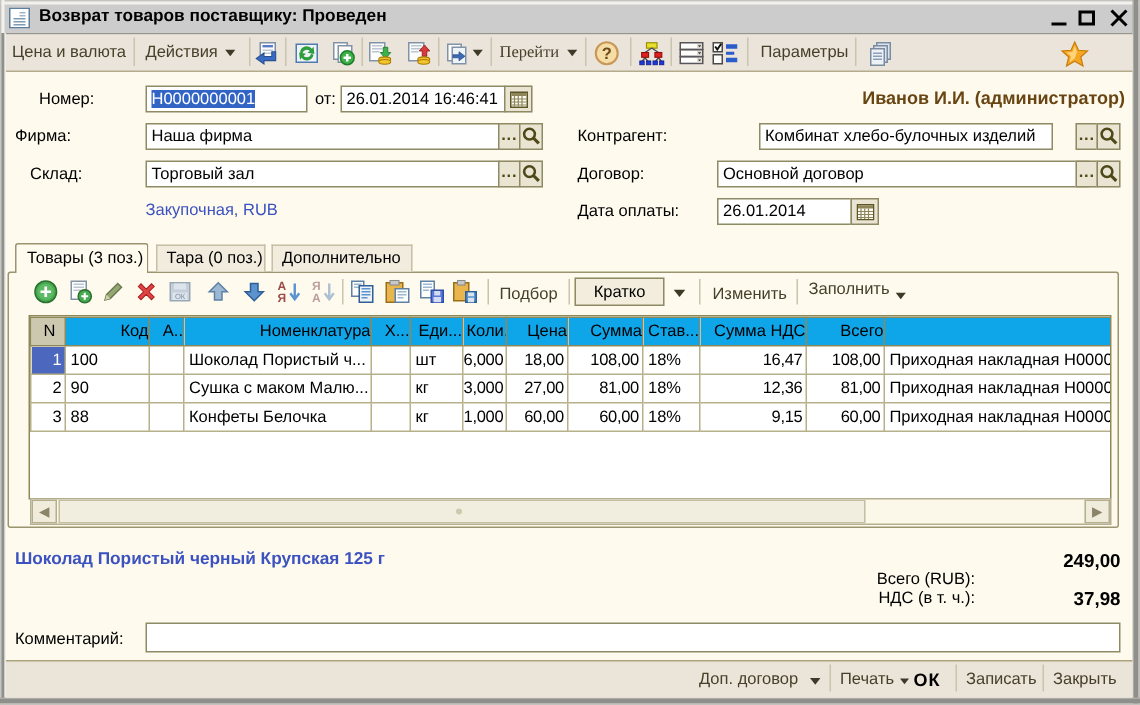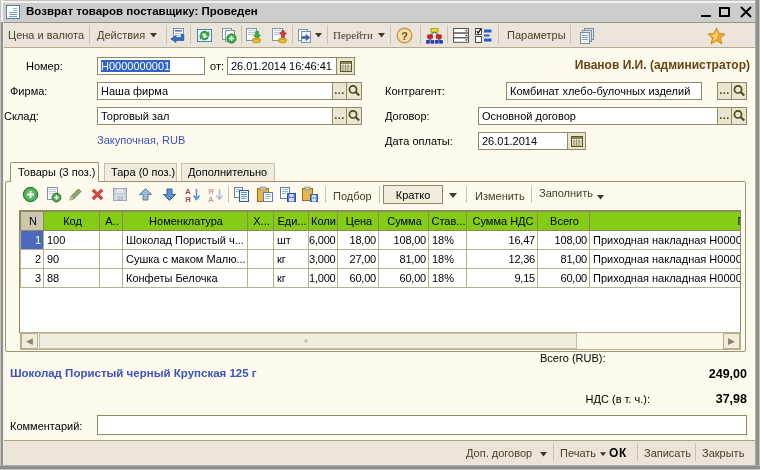--- a/index.html
+++ b/index.html
@@ -6,21 +6,21 @@
 body { font-family:"Liberation Sans", sans-serif; font-size:11px; color:#000; }
 #win { position:relative; width:760px; height:470px; background:#cccccc; overflow:hidden; }
 .abs { position:absolute; }
 #client { position:absolute; left:4px; top:22px; width:751px; height:443px; background:#fefaed; border-top:1px solid #96968e; }
 #tbstrip { position:absolute; left:4px; top:23px; width:751px; height:25px; background:#ebe4da; border-bottom:1px solid #b3ab8c; }
 .lbl { position:absolute; font-size:11px; white-space:nowrap; }
 .inp { position:absolute; background:#fff; border:1px solid #8d8a64; font-size:11px; white-space:nowrap; overflow:hidden; padding:2px 0 0 3px; height:18px; }
 .btn3 { position:absolute; background:#eae4d3; border:1px solid #8d8a64; height:18px; }
 .vsep { position:absolute; width:1px; background:#c9c4ae; }
 .tbtxt { position:absolute; font-size:11px; white-space:nowrap; color:#46412a; }
-#thr td { background:#84cc16; border:1px solid #8d8958; height:19px; padding:0 0 0 2px; font-weight:normal; text-align:center; white-space:nowrap; overflow:hidden; }
+#thr td { background:#0ea5e9; border:1px solid #8d8958; height:19px; padding:0 0 0 2px; font-weight:normal; text-align:right; white-space:nowrap; overflow:hidden; }
 .br td { border:1px solid #b5b18a; height:19px; padding:0 0 0 3px; white-space:nowrap; overflow:hidden; background:#ffffff; }
 td.num { text-align:right; padding:0 2px 0 0; letter-spacing:-0.2px; }
 td.clip { overflow:hidden; }
 </style>
 </head>
 <body>
 <div id="win">
 
   <div class="abs" style="left:0;top:0;width:760px;height:1px;background:#c6c4bf"></div>
   <div class="abs" style="left:0;top:1px;width:760px;height:2px;background:#f2f1ee"></div>
@@ -181,21 +181,21 @@
   <div class="lbl" style="left:10px;top:85px;">Фирма:</div>
   <div class="inp" style="left:97px;top:82px;width:236px;">Наша фирма</div>
   <div class="btn3" style="left:332px;top:82px;width:15px;color:#4f4818;font-weight:bold;font-size:11px;text-align:center;line-height:14px;letter-spacing:0.5px;">...</div>
   <div class="btn3" style="left:346px;top:82px;width:16px;">
       <svg width="14" height="14" viewBox="0 0 14 14" style="position:absolute;left:0px;top:1px;">
 <circle cx="6" cy="5.4" r="3.6" fill="none" stroke="#4f4818" stroke-width="1.7"></circle>
 <path d="M8.6 8 L12.2 11.6" stroke="#4f4818" stroke-width="2.1"></path>
 </svg>
     </div>
 
-  <div class="lbl" style="left:4px;top:110px;">Склад:</div>
+  <div class="lbl" style="left:20px;top:110px;">Склад:</div>
   <div class="inp" style="left:97px;top:107px;width:236px;">Торговый зал</div>
   <div class="btn3" style="left:332px;top:107px;width:15px;color:#4f4818;font-weight:bold;font-size:11px;text-align:center;line-height:14px;letter-spacing:0.5px;">...</div>
   <div class="btn3" style="left:346px;top:107px;width:16px;">
       <svg width="14" height="14" viewBox="0 0 14 14" style="position:absolute;left:0px;top:1px;">
 <circle cx="6" cy="5.4" r="3.6" fill="none" stroke="#4f4818" stroke-width="1.7"></circle>
 <path d="M8.6 8 L12.2 11.6" stroke="#4f4818" stroke-width="2.1"></path>
 </svg>
     </div>
 
   <div class="lbl" style="left:97px;top:134px;color:#3b52c0;">Закупочная, RUB</div>
@@ -418,21 +418,21 @@
   </div>
 
   <div class="abs" style="left:20px;top:332px;width:721px;height:18px;background:#fbf7e9;border:1px solid #b4ae8f;">
     <div class="abs" style="left:0px;top:0px;width:17px;height:16px;background:#f0ecdc;border:1px solid #b4ae8f;text-align:center;color:#8a8468;font-size:9px;line-height:15px;">◀</div>
     <div class="abs" style="left:18px;top:0px;width:538px;height:16px;background:#f2eedf;border:1px solid #c4bfa3;"></div>
     <div class="abs" style="left:283px;top:6px;width:4px;height:4px;border-radius:3px;background:#cfc9ad;"></div>
     <div class="abs" style="left:702px;top:0px;width:17px;height:16px;background:#f0ecdc;border:1px solid #b4ae8f;text-align:center;color:#8a8468;font-size:9px;line-height:15px;">▶</div>
   </div>
 
   <div class="lbl" style="left:10px;top:367px;font-weight:bold;font-size:11.5px;color:#3b52c0;">Шоколад Пористый черный Крупская 125 г</div>
-  <div class="lbl" style="left:540px;top:352px;width:110px;text-align:left;">Всего (RUB):</div>
+  <div class="lbl" style="left:540px;top:380px;width:110px;text-align:right;">Всего (RUB):</div>
   <div class="lbl" style="left:630px;top:367px;width:117px;text-align:right;font-weight:bold;font-size:12.5px;">249,00</div>
   <div class="lbl" style="left:540px;top:393px;width:110px;text-align:right;">НДС (в т. ч.):</div>
   <div class="lbl" style="left:630px;top:392px;width:117px;text-align:right;font-weight:bold;font-size:12.5px;">37,98</div>
 
   <div class="lbl" style="left:10px;top:420px;">Комментарий:</div>
   <div class="inp" style="left:97px;top:415px;width:650px;height:20px;"></div>
 
   <div class="abs" style="left:4px;top:440px;width:751px;height:25px;background:#ebe4d9;border-top:1px solid #aba379;"></div>
   <div class="tbtxt" style="left:466px;top:447px;">Доп. договор</div>
   <svg class="abs" style="left:540px;top:452px" width="7" height="5" viewBox="0 0 7 5">

